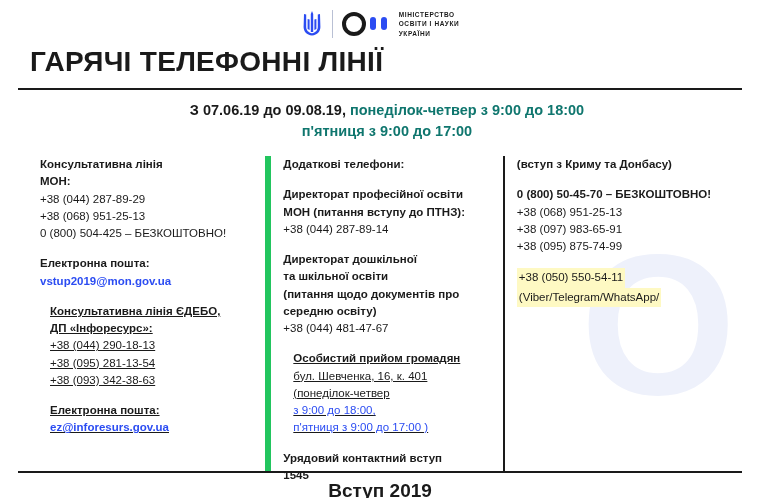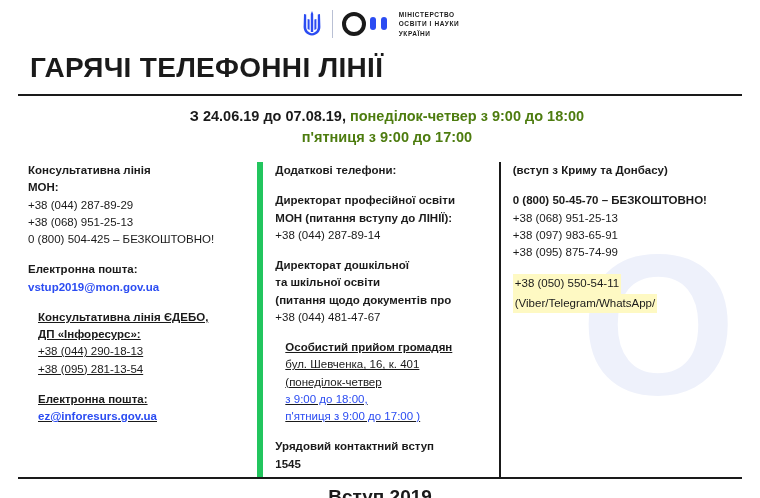--- a/index.html
+++ b/index.html
@@ -85,21 +85,21 @@
     text-transform: uppercase;
   }
 
   
   .title {
     position: relative;
     z-index: 2;
     font-size: 28px;
     font-weight: bold;
     letter-spacing: 0.3px;
-    margin: 10px 0 0 30px;
+    margin: 4px 0 0 30px;
   }
 
   .rule {
     position: relative;
     z-index: 2;
     height: 2px;
     background: #1a1a1a;
     margin: 10px 18px 0 18px;
   }
 
@@ -107,35 +107,35 @@
   .dates {
     position: relative;
     z-index: 2;
     text-align: center;
     font-size: 14.5px;
     font-weight: bold;
     margin-top: 10px;
     line-height: 1.45;
     padding-left: 14px;
   }
-  .dates .blue { color: #4d7c0f; }
+  .dates .blue { color: #0f766e; }
 
   
   .columns {
     position: relative;
     z-index: 2;
     display: flex;
     margin-top: 14px;
     padding: 0 14px 0 0;
     height: 315px;
   }
   .col {
     padding: 0 12px;
   }
-  .col1 { width: 262px; padding-left: 28px; }
+  .col1 { width: 262px; padding-left: 28px; margin-left: 12px; }
   .col2 { width: 248px; border-left: 6px solid #22c55e; border-right: 2px solid #1a1a1a; }
   .col3 { width: 250px; }
 
   .blk { margin-bottom: 13px; }
   .blk p {
     margin: 0;
     font-size: 11.5px;
     line-height: 1.5;
   }
   .bold { font-weight: bold; }
@@ -192,21 +192,21 @@
     <div>освіти і науки</div>
     <div>України</div>
   </div>
 </div>
 
 <div class="title">ГАРЯЧІ ТЕЛЕФОННІ ЛІНІЇ</div>
 
 <div class="rule"></div>
 
 <div class="dates">
-  <span>З 24.06.19 до 07.08.19,</span>
+  <span>З 07.06.19 до 09.08.19,</span>
   <span class="blue">понеділок-четвер з 9:00 до 18:00</span>
   <div class="blue">п'ятниця з 9:00 до 17:00</div>
 </div>
 
 <div class="columns">
 
   <div class="col col1">
     <div class="blk">
       <p class="bold">Консультативна лінія</p>
       <p class="bold">МОН:</p>
@@ -218,43 +218,45 @@
     <div class="blk">
       <p class="bold">Електронна пошта:</p>
       <p class="bold blue">vstup2019@mon.gov.ua</p>
     </div>
 
     <div class="blk indent">
       <p class="bold">Консультативна лінія ЄДЕБО,</p>
       <p class="bold">ДП «Інфоресурс»:</p>
       <p>+38 (044) 290-18-13</p>
       <p>+38 (095) 281-13-54</p>
+      <p>+38 (093) 342-38-63</p>
     </div>
 
     <div class="blk indent">
       <p class="bold">Електронна пошта:</p>
       <p class="bold blue">ez@inforesurs.gov.ua</p>
     </div>
   </div>
 
   <div class="col col2">
     <div class="blk">
       <p class="bold">Додаткові телефони:</p>
     </div>
 
     <div class="blk">
       <p class="bold">Директорат професійної освіти</p>
-      <p class="bold">МОН (питання вступу до ЛІНІЇ):</p>
+      <p class="bold">МОН (питання вступу до ПТНЗ):</p>
       <p>+38 (044) 287-89-14</p>
     </div>
 
     <div class="blk">
       <p class="bold">Директорат дошкільної</p>
       <p class="bold">та шкільної освіти</p>
       <p class="bold">(питання щодо документів про</p>
+      <p class="bold">середню освіту)</p>
       <p>+38 (044) 481-47-67</p>
     </div>
 
     <div class="blk indent tight">
       <p class="bold">Особистий прийом громадян</p>
       <p>бул. Шевченка, 16, к. 401</p>
       <p>(понеділок-четвер</p>
       <p class="blue">з 9:00 до 18:00,</p>
       <p class="blue">п'ятниця з 9:00 до 17:00 )</p>
     </div>

